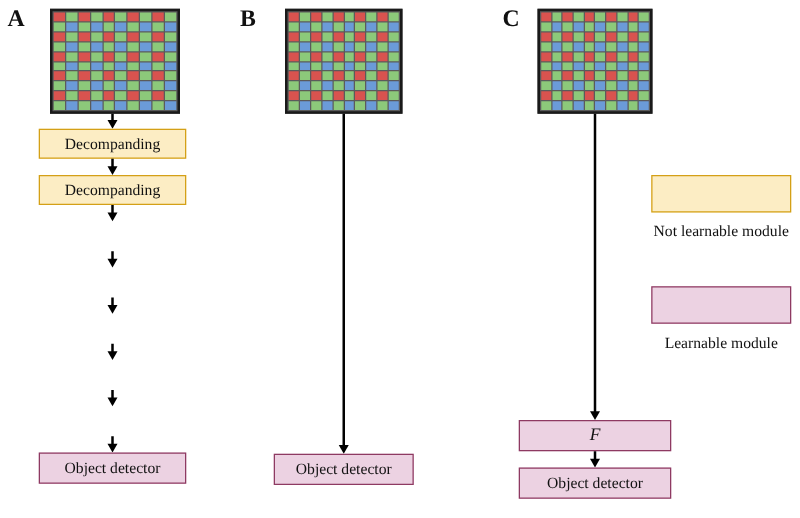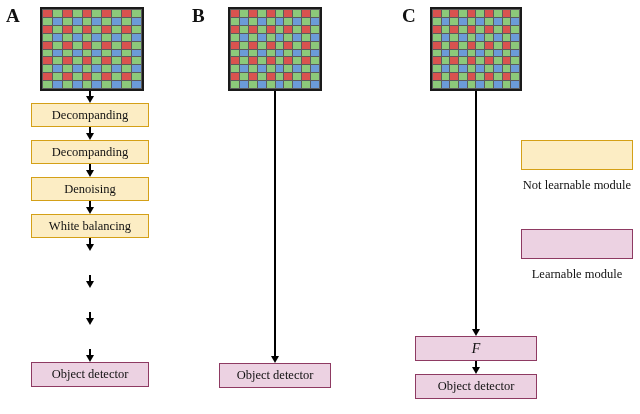--- a/index.html
+++ b/index.html
@@ -227,28 +227,26 @@
     <div class="head" style="top:6px;"></div>
   </div>
 
   <div class="fbox not-learnable" style="left:31px; top:140px; width:118px; height:24px;">Decompanding</div>
 
   <div class="arrow" style="left:90px; top:164px; height:13px;">
     <div class="shaft" style="height:7px;"></div>
     <div class="head" style="top:6px;"></div>
   </div>
 
-  <div class="fbox not-learnable" style="left:31px; top:177px; width:118px; height:24px;">Denoising</div>
 
   <div class="arrow" style="left:90px; top:201px; height:13px;">
     <div class="shaft" style="height:7px;"></div>
     <div class="head" style="top:6px;"></div>
   </div>
 
-  <div class="fbox not-learnable" style="left:31px; top:214px; width:118px; height:24px;">White balancing</div>
 
   <div class="arrow" style="left:90px; top:238px; height:13px;">
     <div class="shaft" style="height:7px;"></div>
     <div class="head" style="top:6px;"></div>
   </div>
 
 
   <div class="arrow" style="left:90px; top:275px; height:13px;">
     <div class="shaft" style="height:7px;"></div>
     <div class="head" style="top:6px;"></div>

